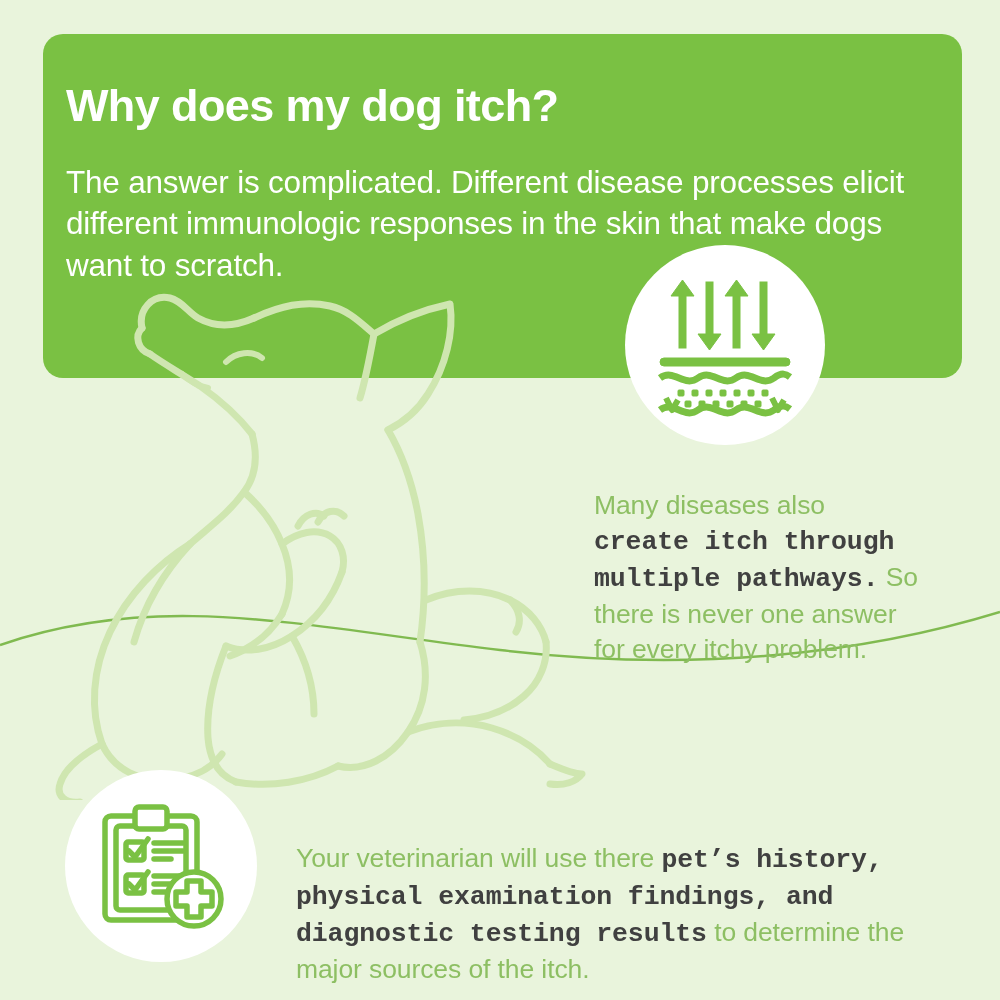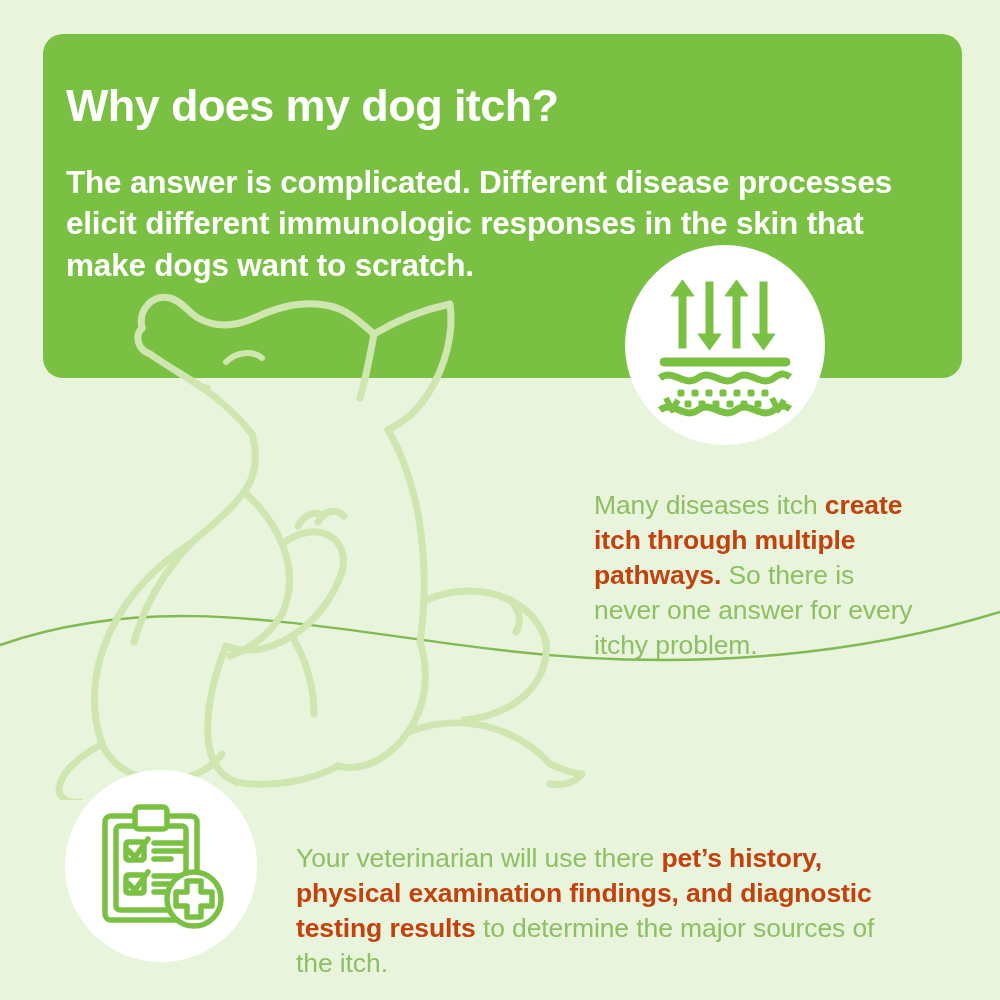--- a/index.html
+++ b/index.html
@@ -51,21 +51,21 @@
   }
 
   .header-body {
     position: absolute;
     left: 66px;
     top: 130px;
     width: 862px;
     font-size: 31.5px;
     color: #ffffff;
     line-height: 1.32;
-    font-weight: 700;
+    font-weight: 400;
     letter-spacing: -0.2px;
     z-index: 3;
   }
 
   
   .dog-art {
     position: absolute;
     left: 30px;
     top: 270px;
     width: 600px;
@@ -107,22 +107,23 @@
   }
 
   
   .text-block {
     position: absolute;
     z-index: 5;
     color: #8dbf63;
     font-weight: 400;
   }
   .text-block b {
-    color: #c2410c;
+    color: #404040;
     font-weight: bold;
+    font-family: Liberation Mono, monospace;
   }
 
   .block-middle {
     left: 594px;
     top: 461px;
     width: 330px;
     font-size: 26.5px;
     line-height: 1.33;
     letter-spacing: -0.1px;
   }
@@ -254,21 +255,21 @@
 
         <path d="M10 140 C24 130 34 150 48 140 C62 130 72 150 86 140 C100 130 110 150 124 140 C132 134 136 136 140 139" fill="none" stroke-width="7" stroke-linejoin="round"></path>
 
         <path d="M16 128 L22 140 L28 130" fill="none" stroke-width="6" stroke-linejoin="round"></path>
         <path d="M122 128 L128 140 L134 130" fill="none" stroke-width="6" stroke-linejoin="round"></path>
       </g>
     </svg>
   </div>
 
   <p class="text-block block-middle">
-    <span>Many diseases itch </span><b>create itch through multiple pathways.</b><span> So there is never one answer for every itchy problem.</span>
+    <span>Many diseases also </span><b>create itch through multiple pathways.</b><span> So there is never one answer for every itchy problem.</span>
   </p>
 
   <div class="icon-badge badge-clipboard">
     <svg width="140" height="140" viewBox="0 0 140 140">
       <g fill="none" stroke="#7ac143" stroke-width="5.5" stroke-linecap="round" stroke-linejoin="round">
 
         <rect x="14" y="20" width="92" height="104" rx="6"></rect>
 
         <rect x="25" y="30" width="70" height="84" rx="4"></rect>
 

